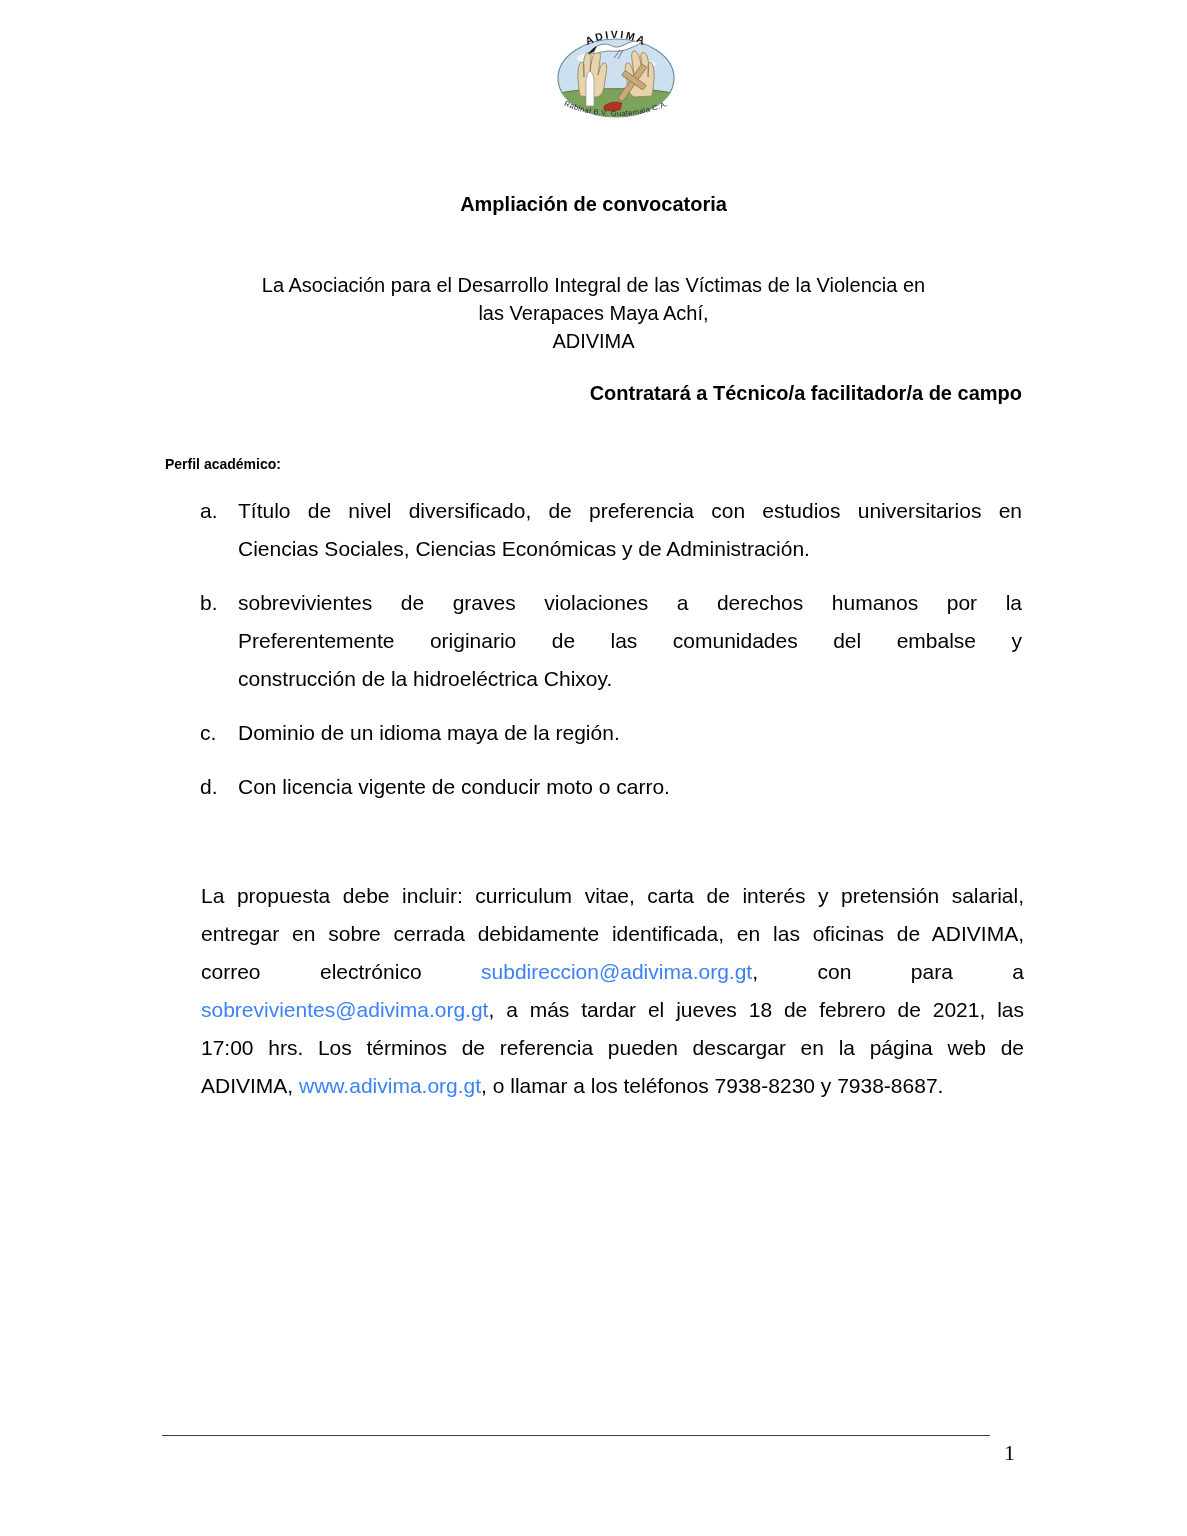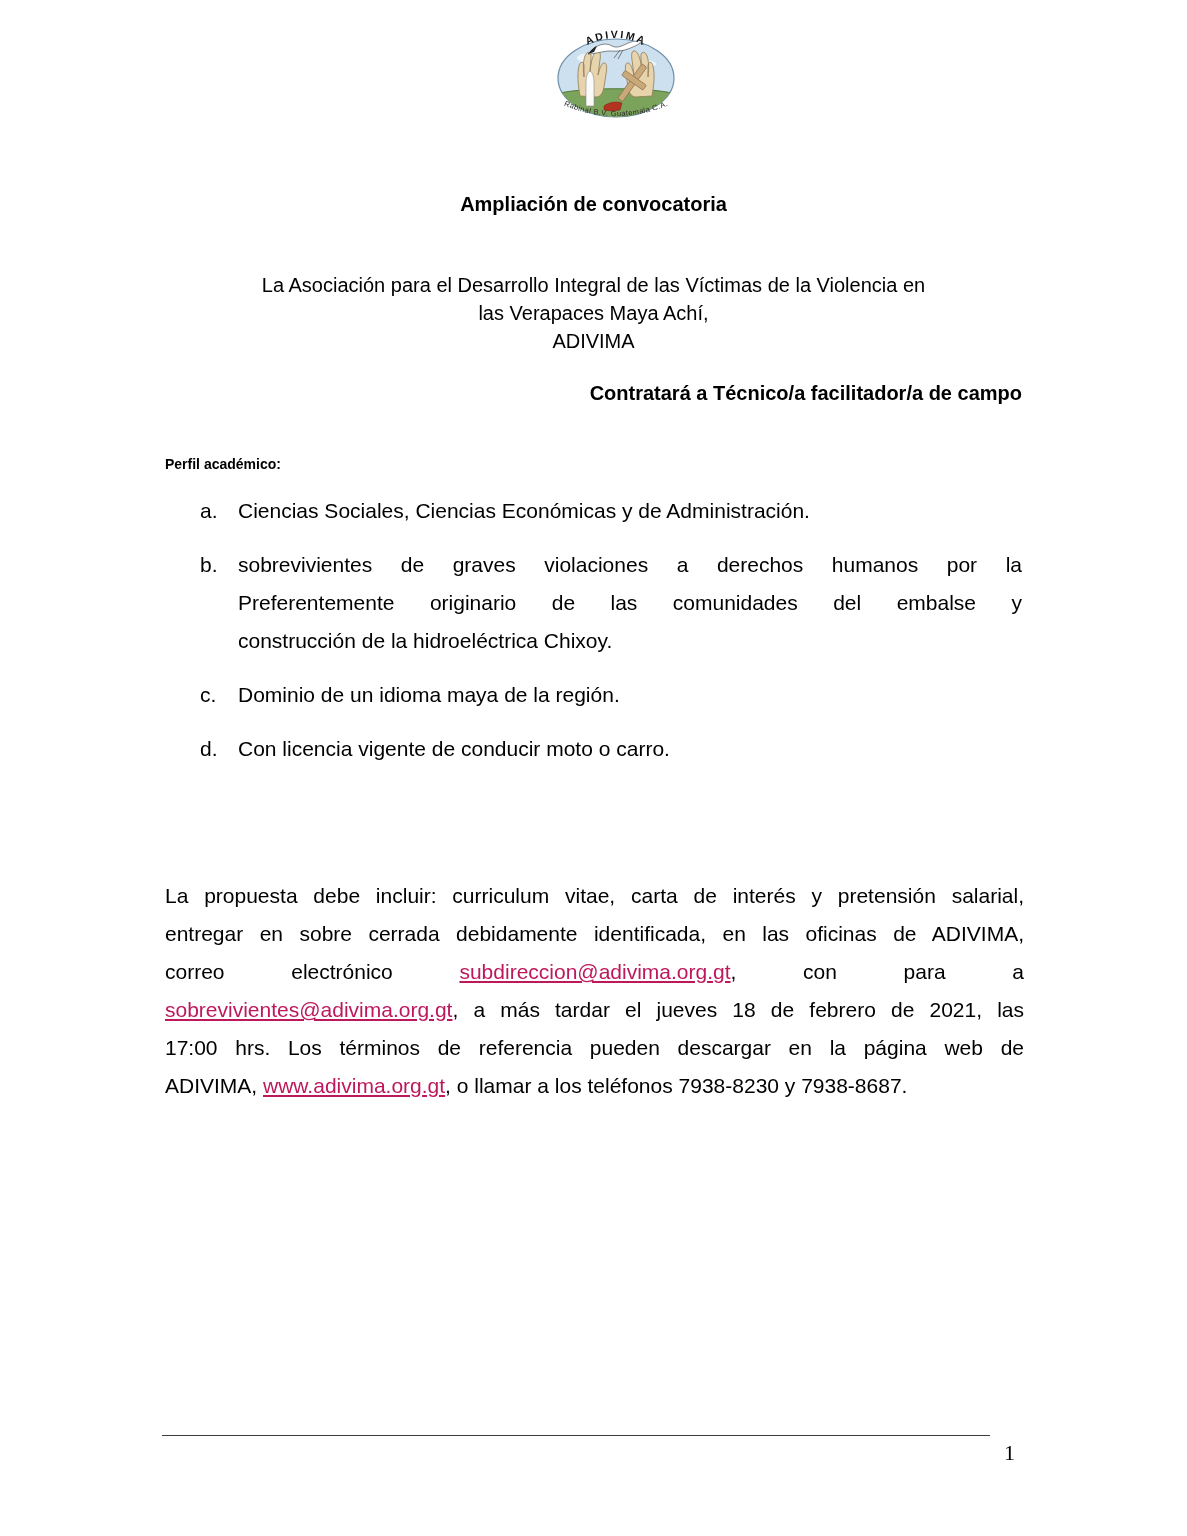--- a/index.html
+++ b/index.html
@@ -28,23 +28,23 @@
   .list { position:absolute; top:492px; left:200px; width:822px; }
   .list-item { display:flex; margin-bottom:16px; font-size:21px; line-height:38px; }
   .marker { width:38px; flex:none; }
   .item-lines { flex:1; }
   .jline { display:block; text-align:justify; text-align-last:justify; }
   .lline { display:block; text-align:left; }
   .proposal {
     position:absolute; top:877px; left:165px; width:859px;
     font-size:21px; line-height:38px;
   }
-  .pline { display:block; }
+  .pline { display:block;margin-left:36px; }
   .pline.j { text-align:justify; text-align-last:justify; }
-  .link { color:#be185d; text-decoration:underline; cursor:pointer; }
+  .link { color:#3b82f6; cursor:pointer; }
   .footer-rule {
     position:absolute; top:1435px; left:162px; width:828px;
     border-top:1.5px solid #3c3c3c; height:0;
   }
   .page-number {
     position:absolute; top:1440px; left:1004px;
     font-family:"Liberation Serif", serif; font-size:22px;
   }
 </style>
 </head>
@@ -108,20 +108,21 @@
 
   <div class="subtitle">Contratará a Técnico/a facilitador/a de campo</div>
 
   <div class="section-heading">Perfil académico:</div>
 
   <div class="list">
 
     <div class="list-item">
       <span class="marker">a.</span>
       <span class="item-lines">
+        <span class="jline">Título de nivel diversificado, de preferencia con estudios universitarios en</span>
         <span class="lline">Ciencias Sociales, Ciencias Económicas y de Administración.</span>
       </span>
     </div>
 
     <div class="list-item">
       <span class="marker">b.</span>
       <span class="item-lines">
         <span class="jline">sobrevivientes de graves violaciones a derechos humanos por la</span>
         <span class="jline">Preferentemente originario de las comunidades del embalse y</span>
         <span class="lline">construcción de la hidroeléctrica Chixoy.</span>

